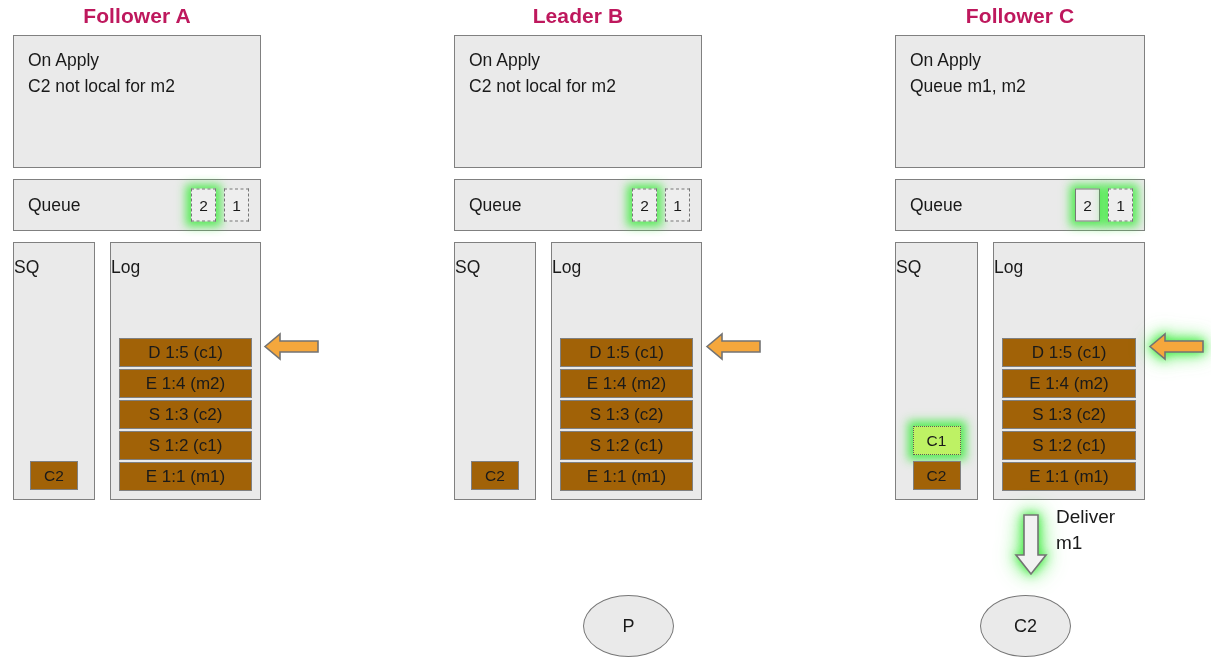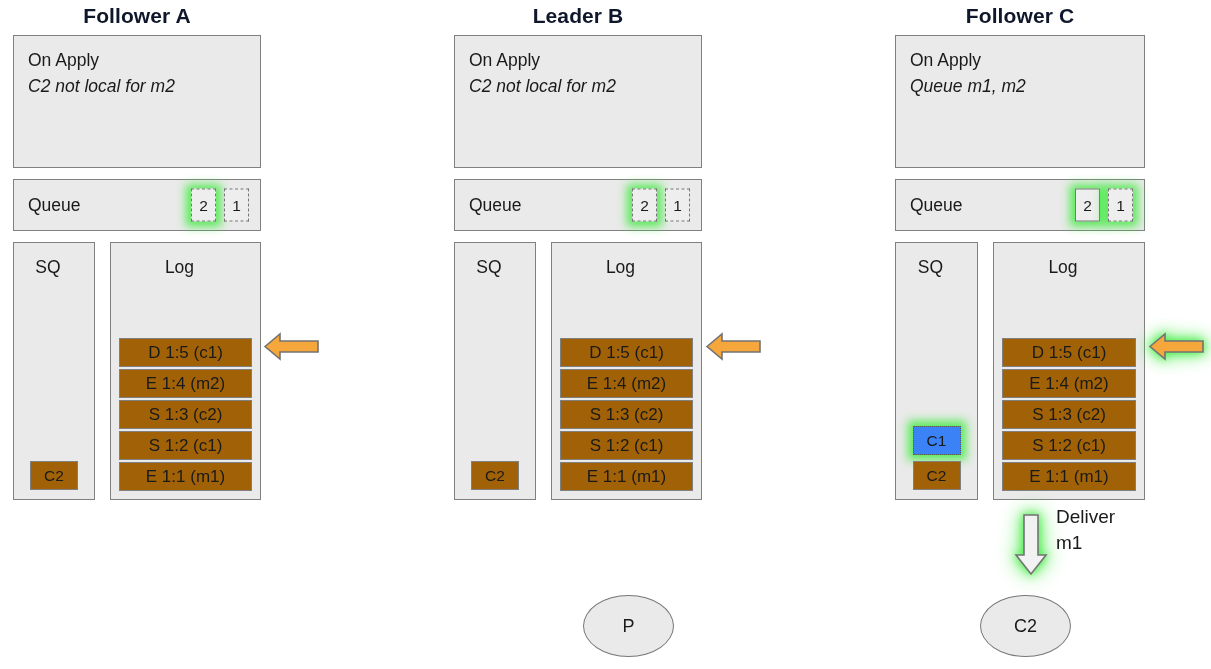--- a/index.html
+++ b/index.html
@@ -18,42 +18,41 @@
   .canvas {
     position: absolute;
     left: 0; top: 0;
     width: 1211px;
     height: 669px;
   }
   .node-title {
     position: absolute;
     font-size: 21px;
     font-weight: bold;
-    color: #0f172a;
+    color: #be185d;
     text-align: center;
     letter-spacing: 0.1px;
     white-space: nowrap;
   }
   .panel {
     position: absolute;
     background: #eaeaea;
     border: 1.6px solid #808080;
     box-sizing: border-box;
   }
   .onapply {
     padding: 12px 6px 0 14px;
   }
   .onapply-line {
     font-size: 17.5px;
     line-height: 25.5px;
     color: #1a1a1a;
     white-space: nowrap;
   }
   .onapply-line.ital {
-    font-style: italic;
   }
   .queue-label {
     position: absolute;
     left: 14px;
     top: 50%;
     transform: translateY(-50%);
     font-size: 17.5px;
     white-space: nowrap;
   }
   .queue-slots {
@@ -77,21 +76,21 @@
     color: #1a1a1a;
   }
   .qbox.dashed { border: 1.6px dashed #777777; }
   .qbox.solid  { border: 1.6px solid #777777; }
   .glow { box-shadow: 0 0 9px 5px rgba(60,235,60,0.85); }
 
   .col-head {
     position: absolute;
     left: 0; right: 12px;
     top: 14px;
-    text-align: center;
+    text-align: left;
     font-size: 17.5px;
     color: #1a1a1a;
   }
   .stack {
     position: absolute;
     left: 8px; right: 8px;
     bottom: 8px;
     display: flex;
     flex-direction: column;
     gap: 2px;
@@ -108,21 +107,21 @@
     white-space: nowrap;
   }
   .cell.small {
     height: 29px;
     font-size: 15.5px;
     width: 48px;
     margin-left: auto;
     margin-right: auto;
   }
   .cell.pinkhl {
-    background: #3b82f6;
+    background: #bef264;
     border: 1.6px dotted #5c5c5c;
   }
   .sq-stack {
     position: absolute;
     left: 0; right: 0;
     bottom: 9px;
     display: flex;
     flex-direction: column;
     align-items: center;
     gap: 6px;

